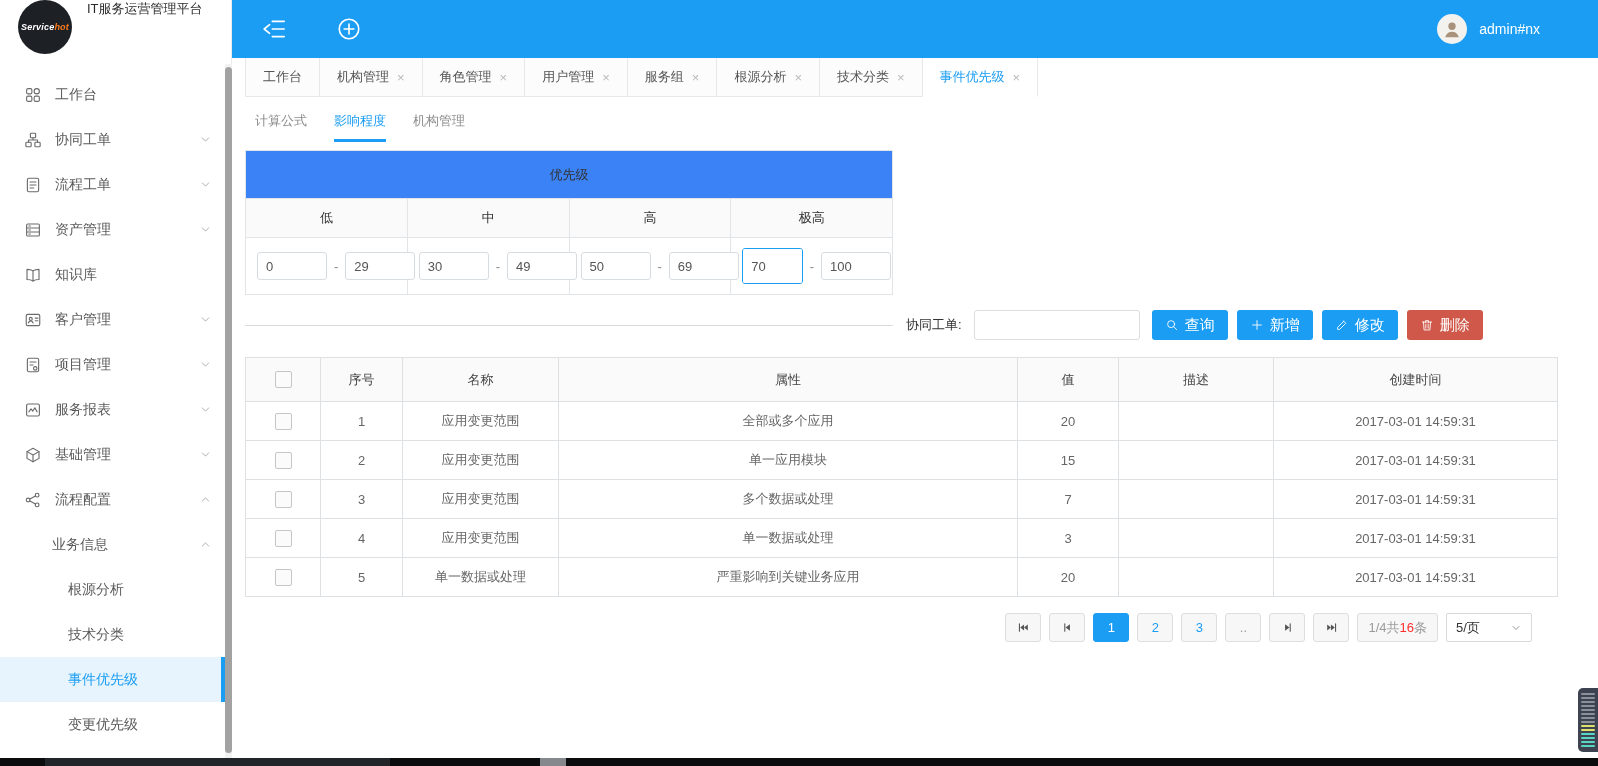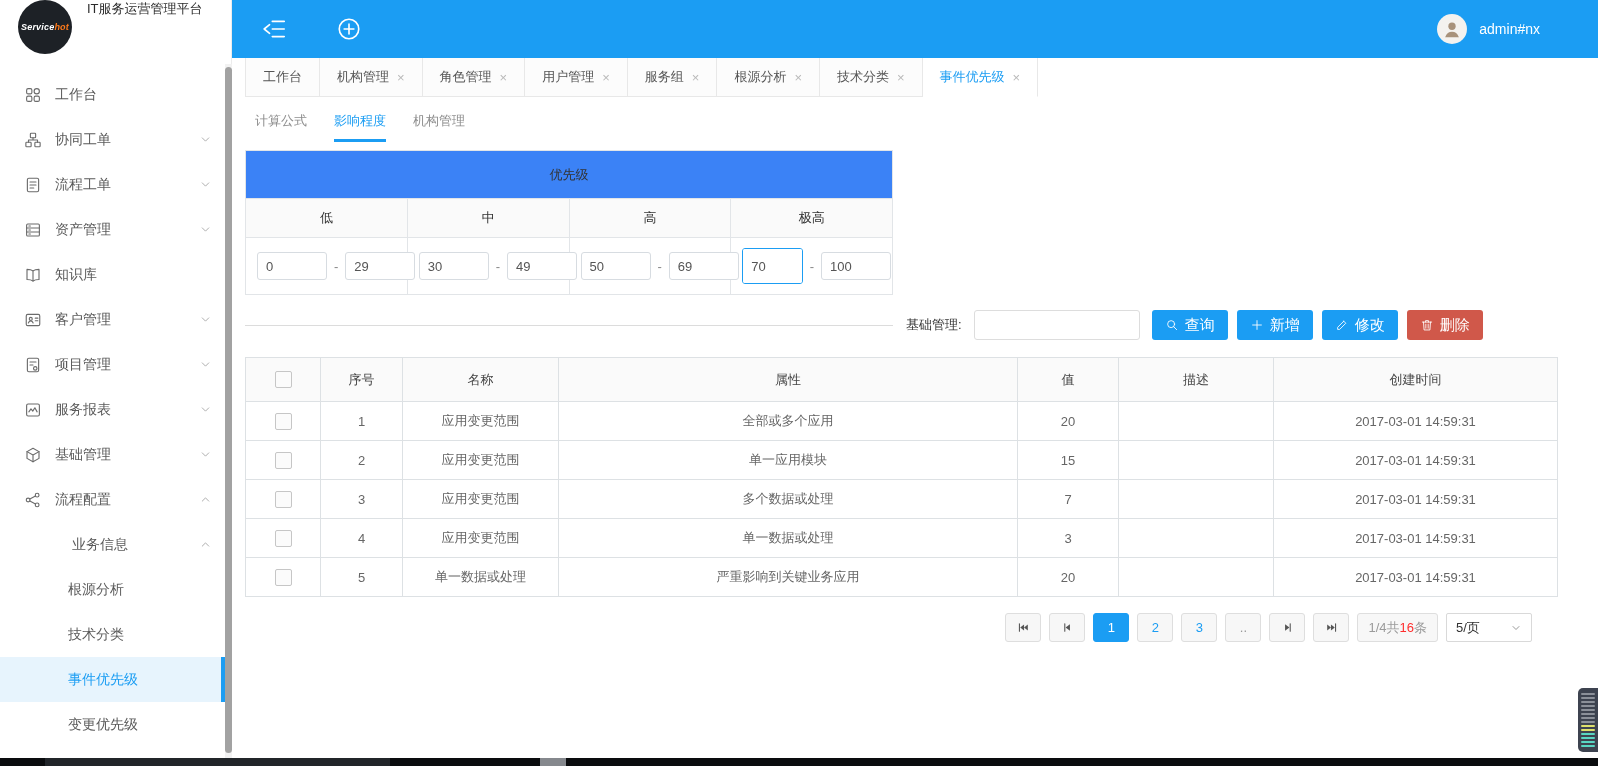--- a/index.html
+++ b/index.html
@@ -13,21 +13,21 @@
   .logo-row{height:66px;display:flex;padding-left:18px;gap:15px;}
   .logo-circle{width:54px;height:54px;border-radius:50%;background:#1d2126;display:flex;align-items:center;justify-content:center;flex:none;}
   .logo-circle .lg{font-size:9px;font-style:italic;font-weight:bold;letter-spacing:.2px;}
   .logo-circle .p1{color:#fff;}
   .logo-circle .p2{color:#ff7a1a;}
   .app-title{font-size:13px;color:#2b2b2b;font-weight:500;}
   .nav{position:absolute;left:0;top:72px;width:225px;}
   .nav-item{height:45px;display:flex;align-items:center;padding-left:24px;gap:13px;font-size:14px;color:#5a5a5a;position:relative;cursor:pointer;box-sizing:border-box;}
   .nav-item .nico{width:18px;height:18px;color:#6b6b6b;flex:none;}
   .nav-item .chev{position:absolute;right:13px;width:13px;height:13px;color:#9b9b9b;}
-  .nav-item.ind1{padding-left:72px;}
+  .nav-item.ind1{padding-left:52px;}
   .nav-item.ind2{padding-left:68px;}
   .nav-item.active{background:#e7f4fd;color:#1b9df3;}
   .nav-item.active::after{content:"";position:absolute;right:0;top:0;width:4px;height:100%;background:#1b9df3;}
   .sb-track{position:absolute;left:225px;top:64px;width:7px;height:694px;background:#f2f2f2;}
   .sb-thumb{position:absolute;left:225px;top:67px;width:7px;height:686px;background:#a2a2a2;border-radius:4px;}
 
   
   .topbar{position:absolute;left:232px;top:0;width:1366px;height:58px;background:#1b9df3;display:flex;align-items:center;}
   .tb-icon{width:26px;height:26px;color:#fff;cursor:pointer;}
   .tb-collapse{margin-left:30px;}
@@ -381,21 +381,21 @@
                 <span class="dash">-</span>
                 <input class="num-input" type="text" value="100" style="">
               </span>
             </td>
           </tr>
         </tbody>
     </table>
 
     <div class="search-row">
       <div class="hline"></div>
-      <span class="search-label">基础管理:</span>
+      <span class="search-label">协同工单:</span>
       <input class="search-input" type="text" value="" style="">
       <div class="btns" id="action-buttons">
           <button class="btn primary">
             <span class="icon ">
               <svg viewBox="0 0 24 24">
                 <circle cx="10.5" cy="10.5" r="6"></circle>
                 <path d="M15 15l5 5"></path>
               </svg>
             </span>
             <span>查询</span>

